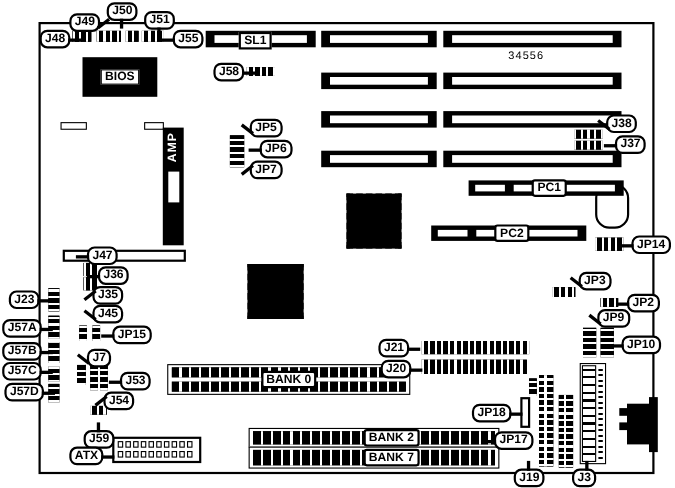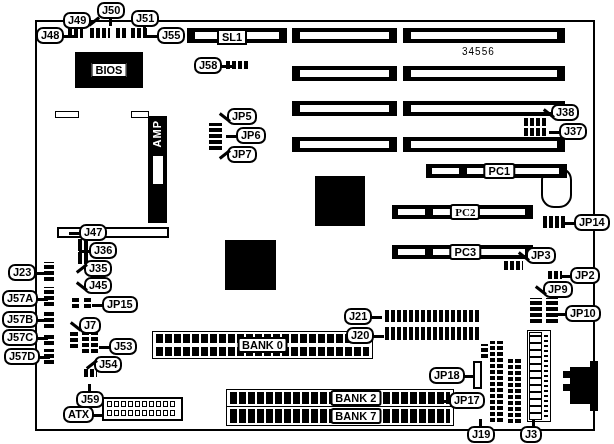--- a/index.html
+++ b/index.html
@@ -189,26 +189,21 @@
   <div class="blk" style="left:570px;top:367px;width:21px;height:37px;"></div>
   <div class="blk" style="left:590px;top:361px;width:8px;height:50px;"></div>
 <div class="pci" style="left: 392px; top: 164px; margin-left: 34px;">
       <i class="w1"></i>
       <i class="w2"></i>
       <span class="lbox" style="left: 52%; top: 50%; transform: translate(-50%, -50%);">PC1</span>
     </div>
     <div class="pci" style="left: 392px; top: 205px;">
       <i class="w1"></i>
       <i class="w2"></i>
-      <span class="lbox" style="left: 52%; top: 50%; transform: translate(-50%, -50%); font-family: Liberation Serif, serif;">PC2</span>
-    </div>
-    <div class="pci" style="left: 392px; top: 245px;">
-      <i class="w1"></i>
-      <i class="w2"></i>
-      <span class="lbox" style="left: 52%; top: 50%; transform: translate(-50%, -50%);">PC3</span>
+      <span class="lbox" style="left: 52%; top: 50%; transform: translate(-50%, -50%);">PC2</span>
     </div>
     <div class="bank" style="left: 152px; top: 331px; width: 219px; height: 26px;">
       <i class="bar" style="top:2px;height:9px;"></i>
       <i class="bar" style="bottom:2px;height:9px;"></i>
       <span class="lbox" style="left: 50%; top: 50%; transform: translate(-50%, -50%);">BANK 0</span>
     </div>
     <div class="bank" style="left: 226px; top: 389px; width: 226px; height: 16px;">
       <i class="bar" style="top:2px;bottom:2px;"></i>
       <span class="lbox" style="left: 57%; top: 50%; transform: translate(-50%, -50%);">BANK 2</span>
     </div>

